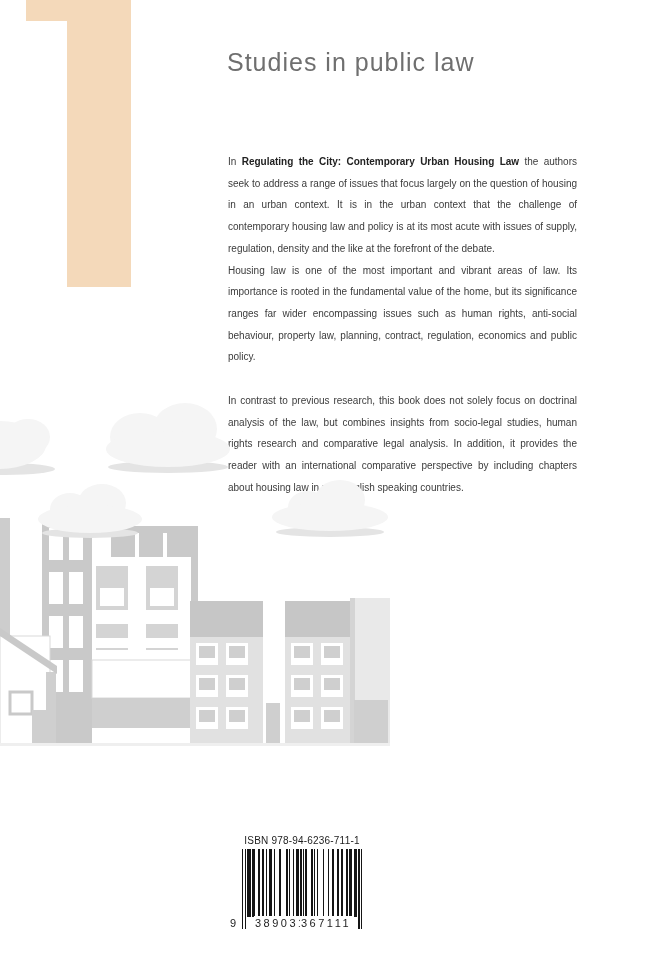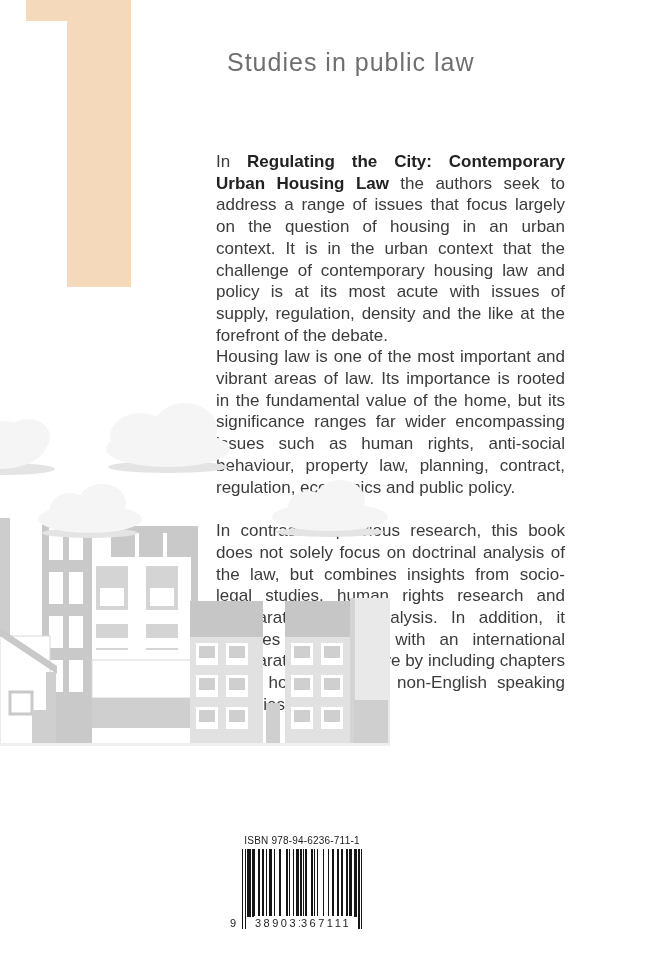--- a/index.html
+++ b/index.html
@@ -15,21 +15,21 @@
   
   .num-flag{left:26px;top:0;width:41px;height:21px;background:var(--peach);}
   .num-stem{left:67px;top:0;width:64px;height:287px;background:var(--peach);}
   .sr{position:absolute;width:1px;height:1px;overflow:hidden;clip:rect(0 0 0 0);}
 
   
   .title{left:227px;top:46px;width:400px;font-size:25px;line-height:32px;
          letter-spacing:1px;color:var(--title-gray);font-weight:400;}
 
   
-  .blurb{left:216px;top:151px;width:349px;color:var(--text);font-size:17px;
+  .blurb{left:228px;top:151px;width:349px;color:var(--text);font-size:10px;
          line-height:21.7px;text-align:justify;}
   .blurb p{margin:0;}
   .blurb p:last-child{margin-top:22px;}
   .blurb b{color:#222;}
 
   
   .city-svg{left:0;top:510px;}
   .clouds-svg{left:0;top:393px;}
 
   

